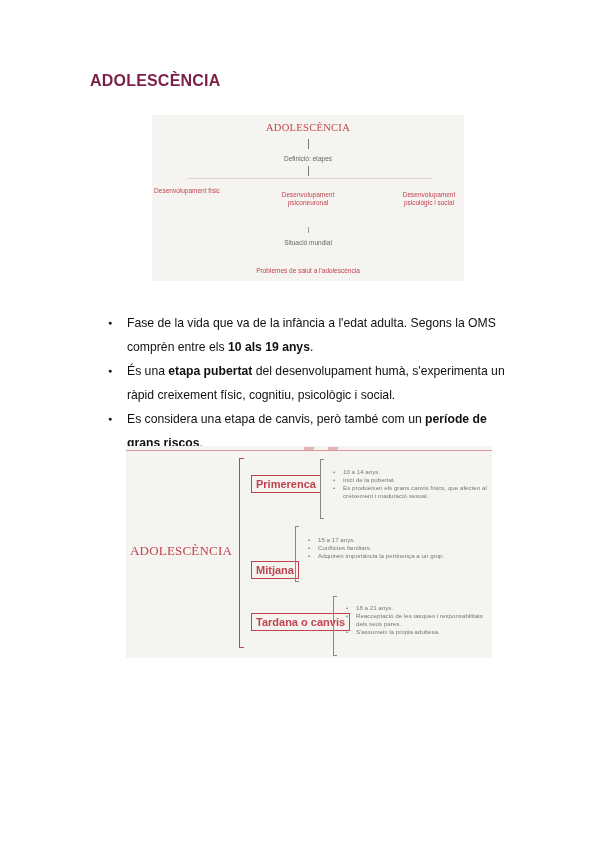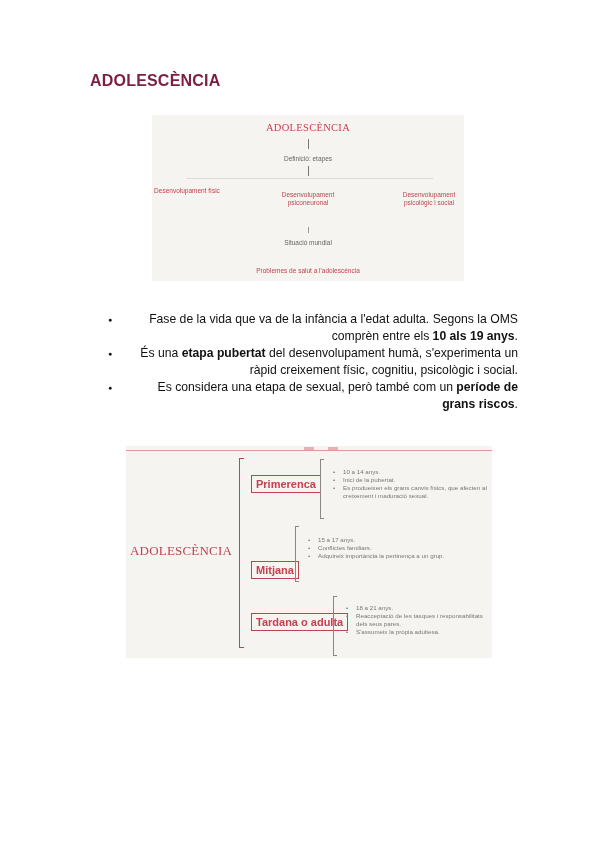--- a/index.html
+++ b/index.html
@@ -9,21 +9,21 @@
     
     .fig1 { position: absolute; left: 152px; top: 115px; width: 312px; height: 166px; background: #f6f4f1; }
     .fig1 .f1-title { position: absolute; left: 0; width: 100%; top: 7px; text-align: center; font-family: "Liberation Serif", serif; font-size: 10.5px; color: #c0434e; letter-spacing: 0.3px; }
     .fig1 .vline { position: absolute; width: 1px; background: #777; }
     .fig1 .hline { position: absolute; height: 1px; background: #ddd8d2; }
     .fig1 .node { position: absolute; font-size: 6.5px; line-height: 8px; text-align: center; }
     .fig1 .red { color: #c0434e; }
     .fig1 .grey { color: #666; }
 
     
-    .bullets { position: absolute; left: 108px; top: 311px; width: 410px; margin: 0; padding: 0; list-style: none; font-size: 12.2px; line-height: 17px; color: #111; text-align: right; }
+    .bullets { position: absolute; left: 108px; top: 311px; width: 410px; margin: 0; padding: 0; list-style: none; font-size: 12.2px; line-height: 24px; color: #111; }
     .bullets li { position: relative; padding-left: 19px; }
     .bullets li::before { content: "●"; position: absolute; left: 0; top: 0; font-size: 7px; }
     .bullets b { font-weight: bold; }
 
     
     .fig2 { position: absolute; left: 126px; top: 446px; width: 366px; height: 212px; background: #f6f4f1; }
     .fig2 .topline { position: absolute; left: 0; top: 4px; width: 100%; height: 1px; background: #d99a9e; }
     .fig2 .topnub { position: absolute; top: 1px; width: 10px; height: 3px; background: #e3b3b6; }
     .fig2 .f2-title { position: absolute; left: 4px; top: 97px; font-family: "Liberation Serif", serif; font-size: 13px; color: #c0434e; letter-spacing: 0.2px; }
     .fig2 .big-bracket { position: absolute; left: 113px; top: 12px; width: 4px; height: 188px; border: 1.5px solid #c0434e; border-right: none; }
@@ -48,21 +48,21 @@
   <div class="node red" style="left:118px; width:76px; top:76px;">Desenvolupament psiconeuronal</div>
   <div class="node red" style="left:244px; width:66px; top:76px;">Desenvolupament psicològic i social</div>
   <div class="vline" style="left:156px; top:112px; height:6px; background:#999;"></div>
   <div class="node grey" style="left:106px; width:100px; top:124px;">Situació mundial</div>
   <div class="node red" style="left:70px; width:172px; top:152px;">Problemes de salut a l'adolescència</div>
 </div>
 
 <ul class="bullets">
   <li><span>Fase de la vida que va de la infància a l'edat adulta. Segons la OMS comprèn entre els </span><b>10 als 19 anys</b><span>.</span></li>
   <li><span>És una </span><b>etapa pubertat</b><span> del desenvolupament humà, s'experimenta un ràpid creixement físic, cognitiu, psicològic i social.</span></li>
-  <li><span>Es considera una etapa de sexual, però també com un </span><b>període de grans riscos</b><span>.</span></li>
+  <li><span>Es considera una etapa de canvis, però també com un </span><b>període de grans riscos</b><span>.</span></li>
 </ul>
 
 <div class="fig2">
   <div class="topline"></div>
   <div class="topnub" style="left:178px;"></div>
   <div class="topnub" style="left:202px;"></div>
   <div class="f2-title">ADOLESCÈNCIA</div>
   <div class="big-bracket"></div>
 
   <div class="cat" style="left:125px; top:29px;">Primerenca</div>
@@ -74,20 +74,20 @@
   </ul>
 
   <div class="cat" style="left:125px; top:115px;">Mitjana</div>
   <div class="sub-bracket" style="left:169px; top:80px; height:54px;"></div>
   <ul class="detail" style="left:182px; top:90px; width:150px;">
     <li>15 a 17 anys.</li>
     <li>Conflictes familiars.</li>
     <li>Adquireix importància la pertinença a un grup.</li>
   </ul>
 
-  <div class="cat" style="left:125px; top:167px;">Tardana o adulta</div>
+  <div class="cat" style="left:125px; top:167px;">Tardana o canvis</div>
   <div class="sub-bracket" style="left:207px; top:150px; height:58px;"></div>
   <ul class="detail" style="left:220px; top:158px; width:144px;">
     <li>18 a 21 anys.</li>
     <li>Reacceptació de les tasques i responsabilitats dels seus pares.</li>
     <li>S'assumeix la pròpia adultesa.</li>
   </ul>
 </div>
 
 </body></html>

